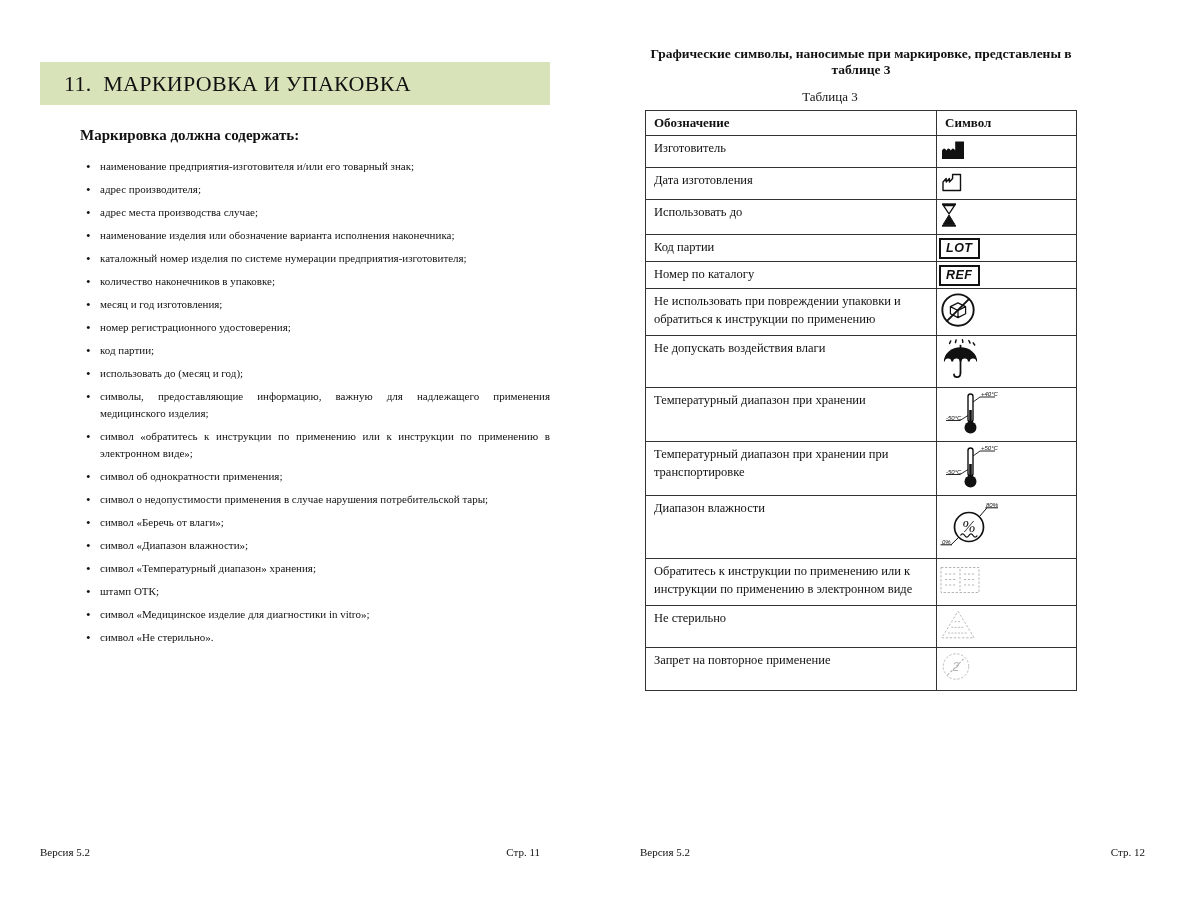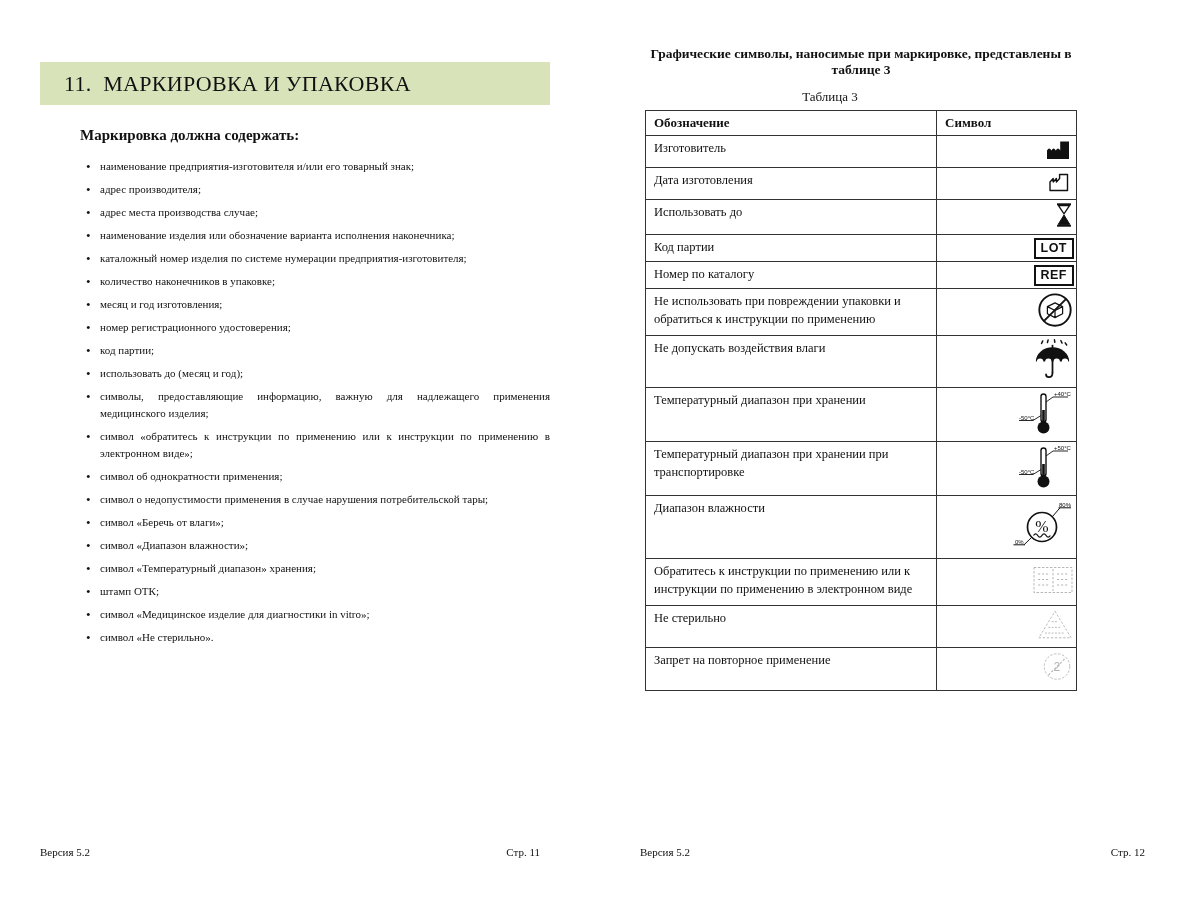--- a/index.html
+++ b/index.html
@@ -29,21 +29,21 @@
   table.symbols{border-collapse:collapse;width:100%;table-layout:fixed;}
   table.symbols th,table.symbols td{border:1px solid #333;}
   table.symbols th{
     font-size:13px;font-weight:bold;text-align:left;padding:2px 8px;height:20px;margin-top:26px;
   }
   table.symbols th.sym{text-align:left;width:123px;}
   table.symbols td.label{
     font-size:12.5px;line-height:1.4;padding:4px 10px 4px 8px;vertical-align:top;
   }
   table.symbols td.sym{
-    width:123px;text-align:right;vertical-align:middle;padding:2px;
+    width:123px;text-align:left;vertical-align:middle;padding:2px;font-style:italic;
   }
   .code-box{
     display:inline-block;border:2px solid #111;
     font-family:"Liberation Sans", sans-serif;font-weight:bold;font-size:12.5px;
     line-height:1.15;padding:1px 5px;letter-spacing:.5px;background:#fff;
   }
   .code-box.ivd{font-size:14px;padding:1px 6px;}
   
   .footer{
     position:absolute;top:846px;font-size:11px;display:flex;

